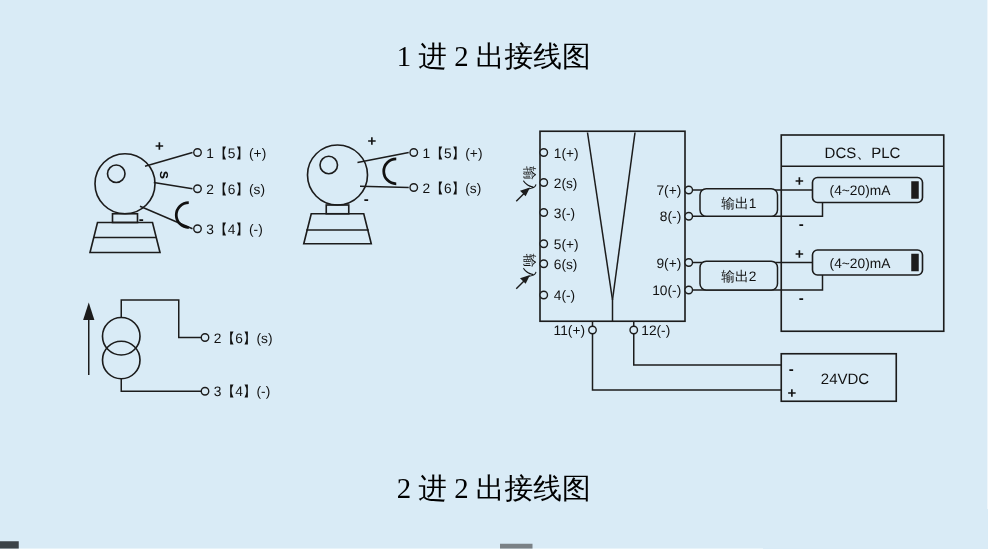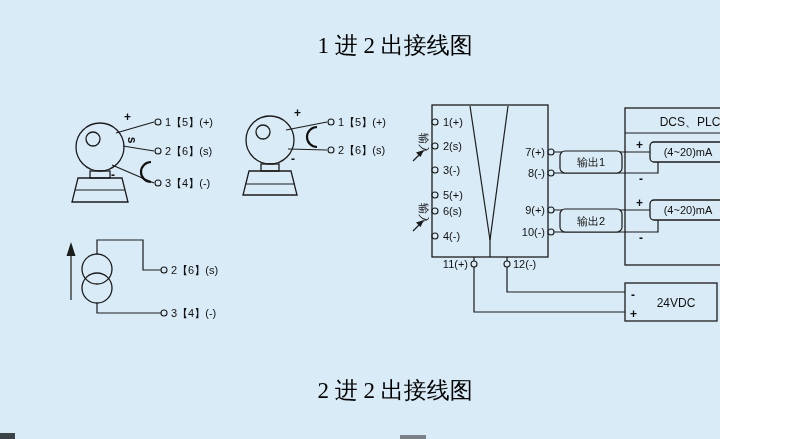--- a/index.html
+++ b/index.html
@@ -1,16 +1,16 @@
 <!DOCTYPE html>
 <html><head>
 <meta charset="utf-8">
 <style>
   html,body{margin:0;padding:0;background:#ffffff;}
-  .page{width:720px;height:439px;position:relative;overflow:hidden;}
+  .page{width:790px;height:439px;position:relative;overflow:hidden;}
   svg{display:block;}
   text{font-family:"Liberation Sans",sans-serif;fill:#111;}
   .title{font-size:23px;font-family:"Liberation Serif",serif;fill:#000;}
   .lbl{font-size:11px;}
   .lbl-end{font-size:11px;text-anchor:end;}
   .mid{text-anchor:middle;}
   .mark{font-size:12px;font-weight:700;}
   .boxlbl{font-size:12px;}
   .wire{stroke:#1c1c1c;stroke-width:1.2;fill:none;}
   .outline{stroke:#1c1c1c;stroke-width:1.3;fill:none;}

